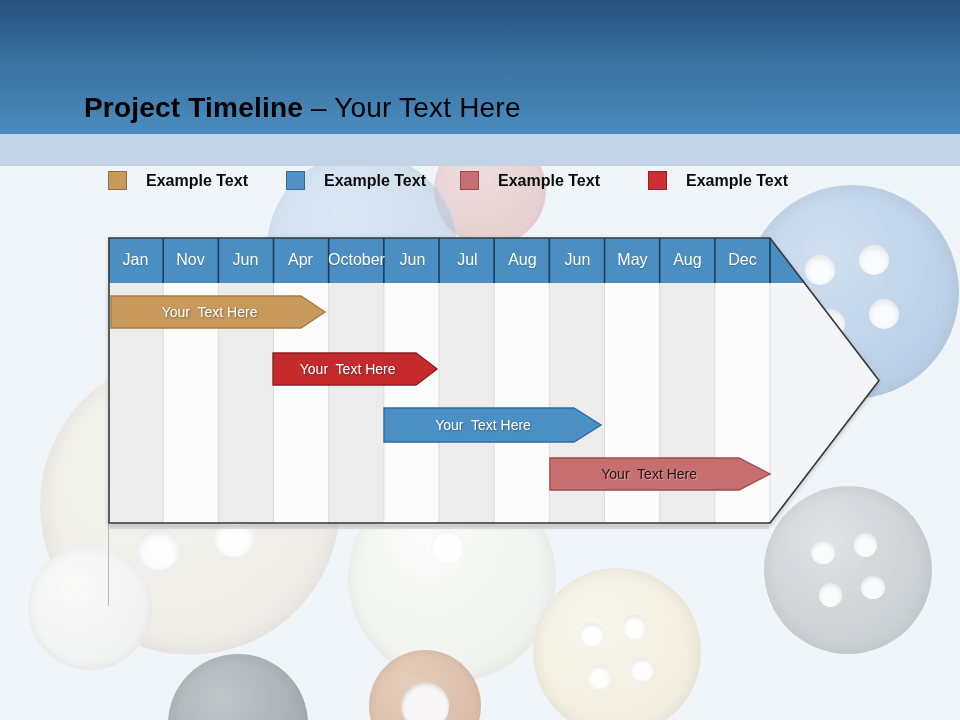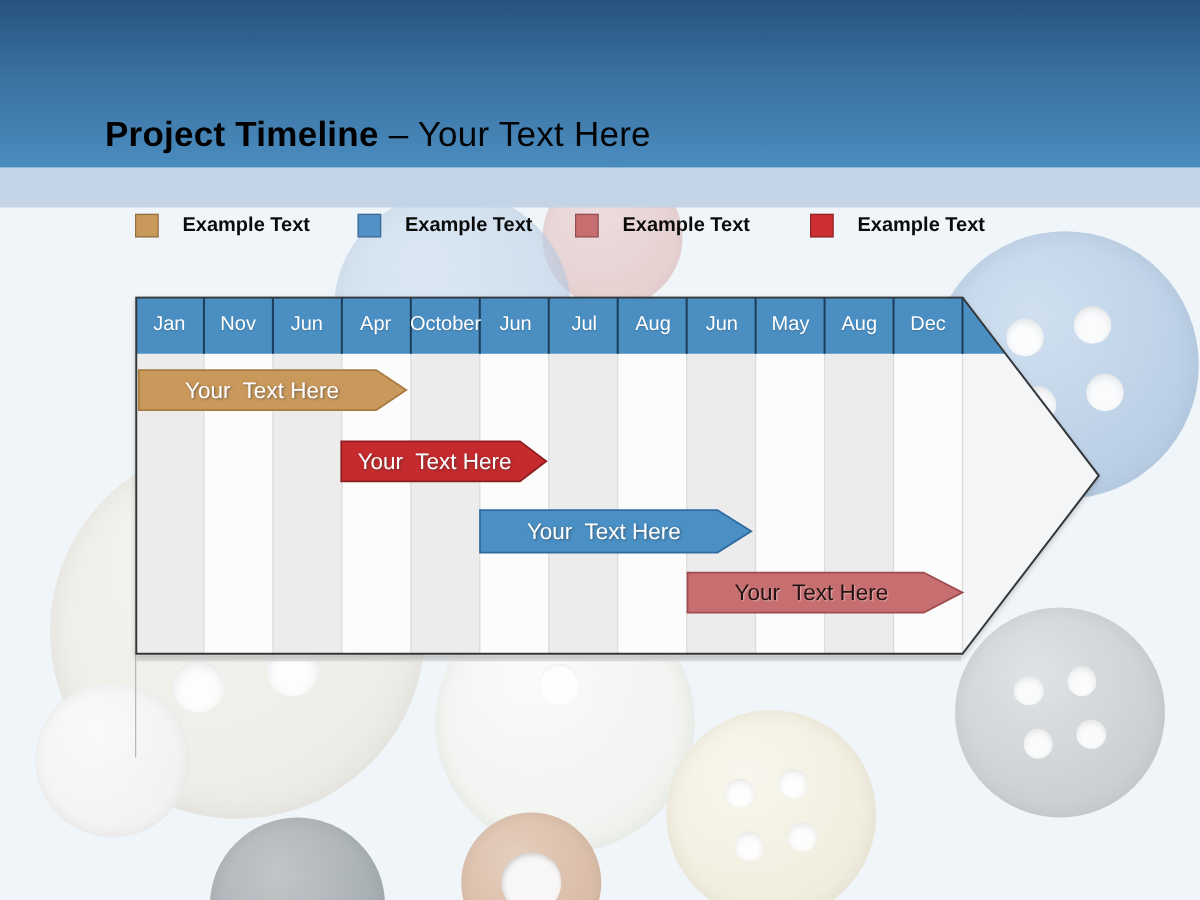--- a/index.html
+++ b/index.html
@@ -40,21 +40,21 @@
   #chart{position:absolute;left:108px;top:237px;width:772px;height:287px;z-index:7;}
   #chart-svg{position:absolute;left:0;top:0;filter:drop-shadow(0 2px 2px rgba(90,90,90,.30));}
   #month-row{
     position:absolute;left:0;top:0;width:662px;height:46px;display:flex;z-index:3;
   }
   .month-cell{
     flex:1;display:flex;align-items:center;justify-content:center;
     color:#FFFFFF;font-size:16px;text-shadow:0 1px 1px rgba(0,0,0,.22);
   }
   .bar-label{
-    position:absolute;z-index:4;text-align:center;font-size:18px;white-space:pre;
+    position:absolute;z-index:4;text-align:center;font-size:14px;white-space:pre;
   }
   .bar-label.light{color:#FFFFFF;text-shadow:1px 1px 2px rgba(55,55,55,.55);}
   .bar-label.dark{color:#241313;text-shadow:1px 1px 1px rgba(255,255,255,.40);}
   
   #chart-reflection-line{
     position:absolute;left:108px;top:524px;width:1px;height:82px;z-index:6;
     background:rgba(110,110,110,.45);
   }
   #chart-bottom-shade{
     position:absolute;left:109px;top:525px;width:660px;height:4px;z-index:6;

